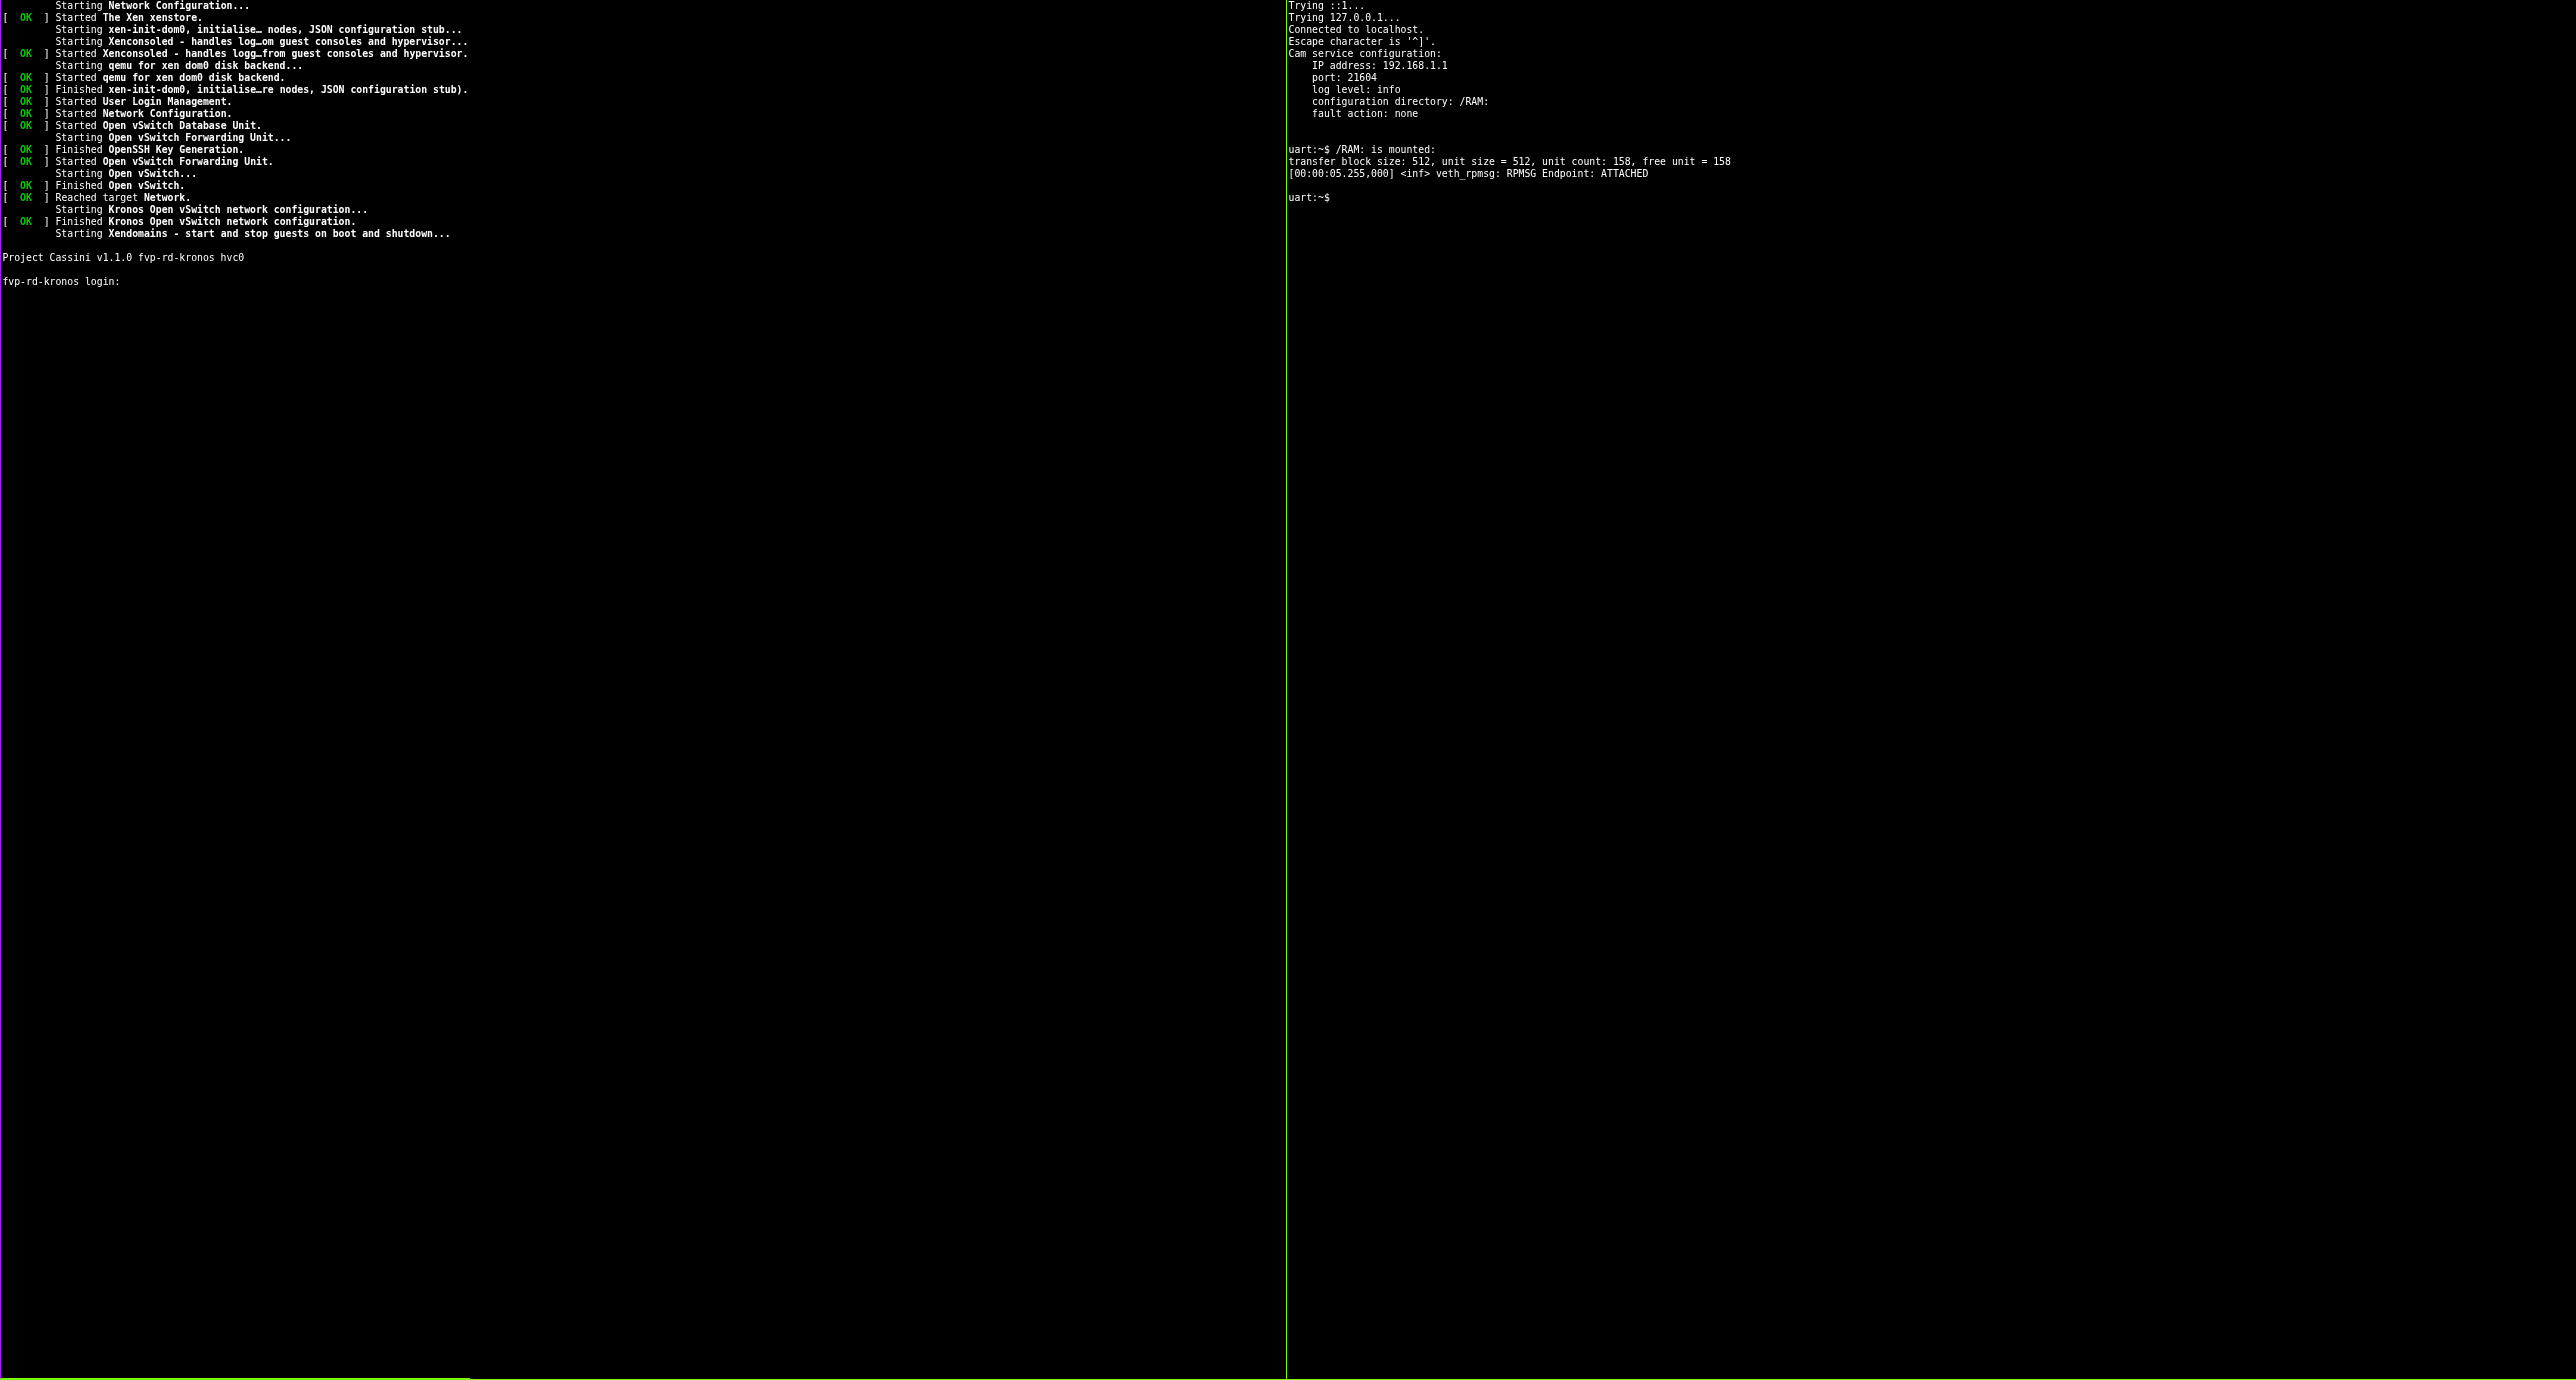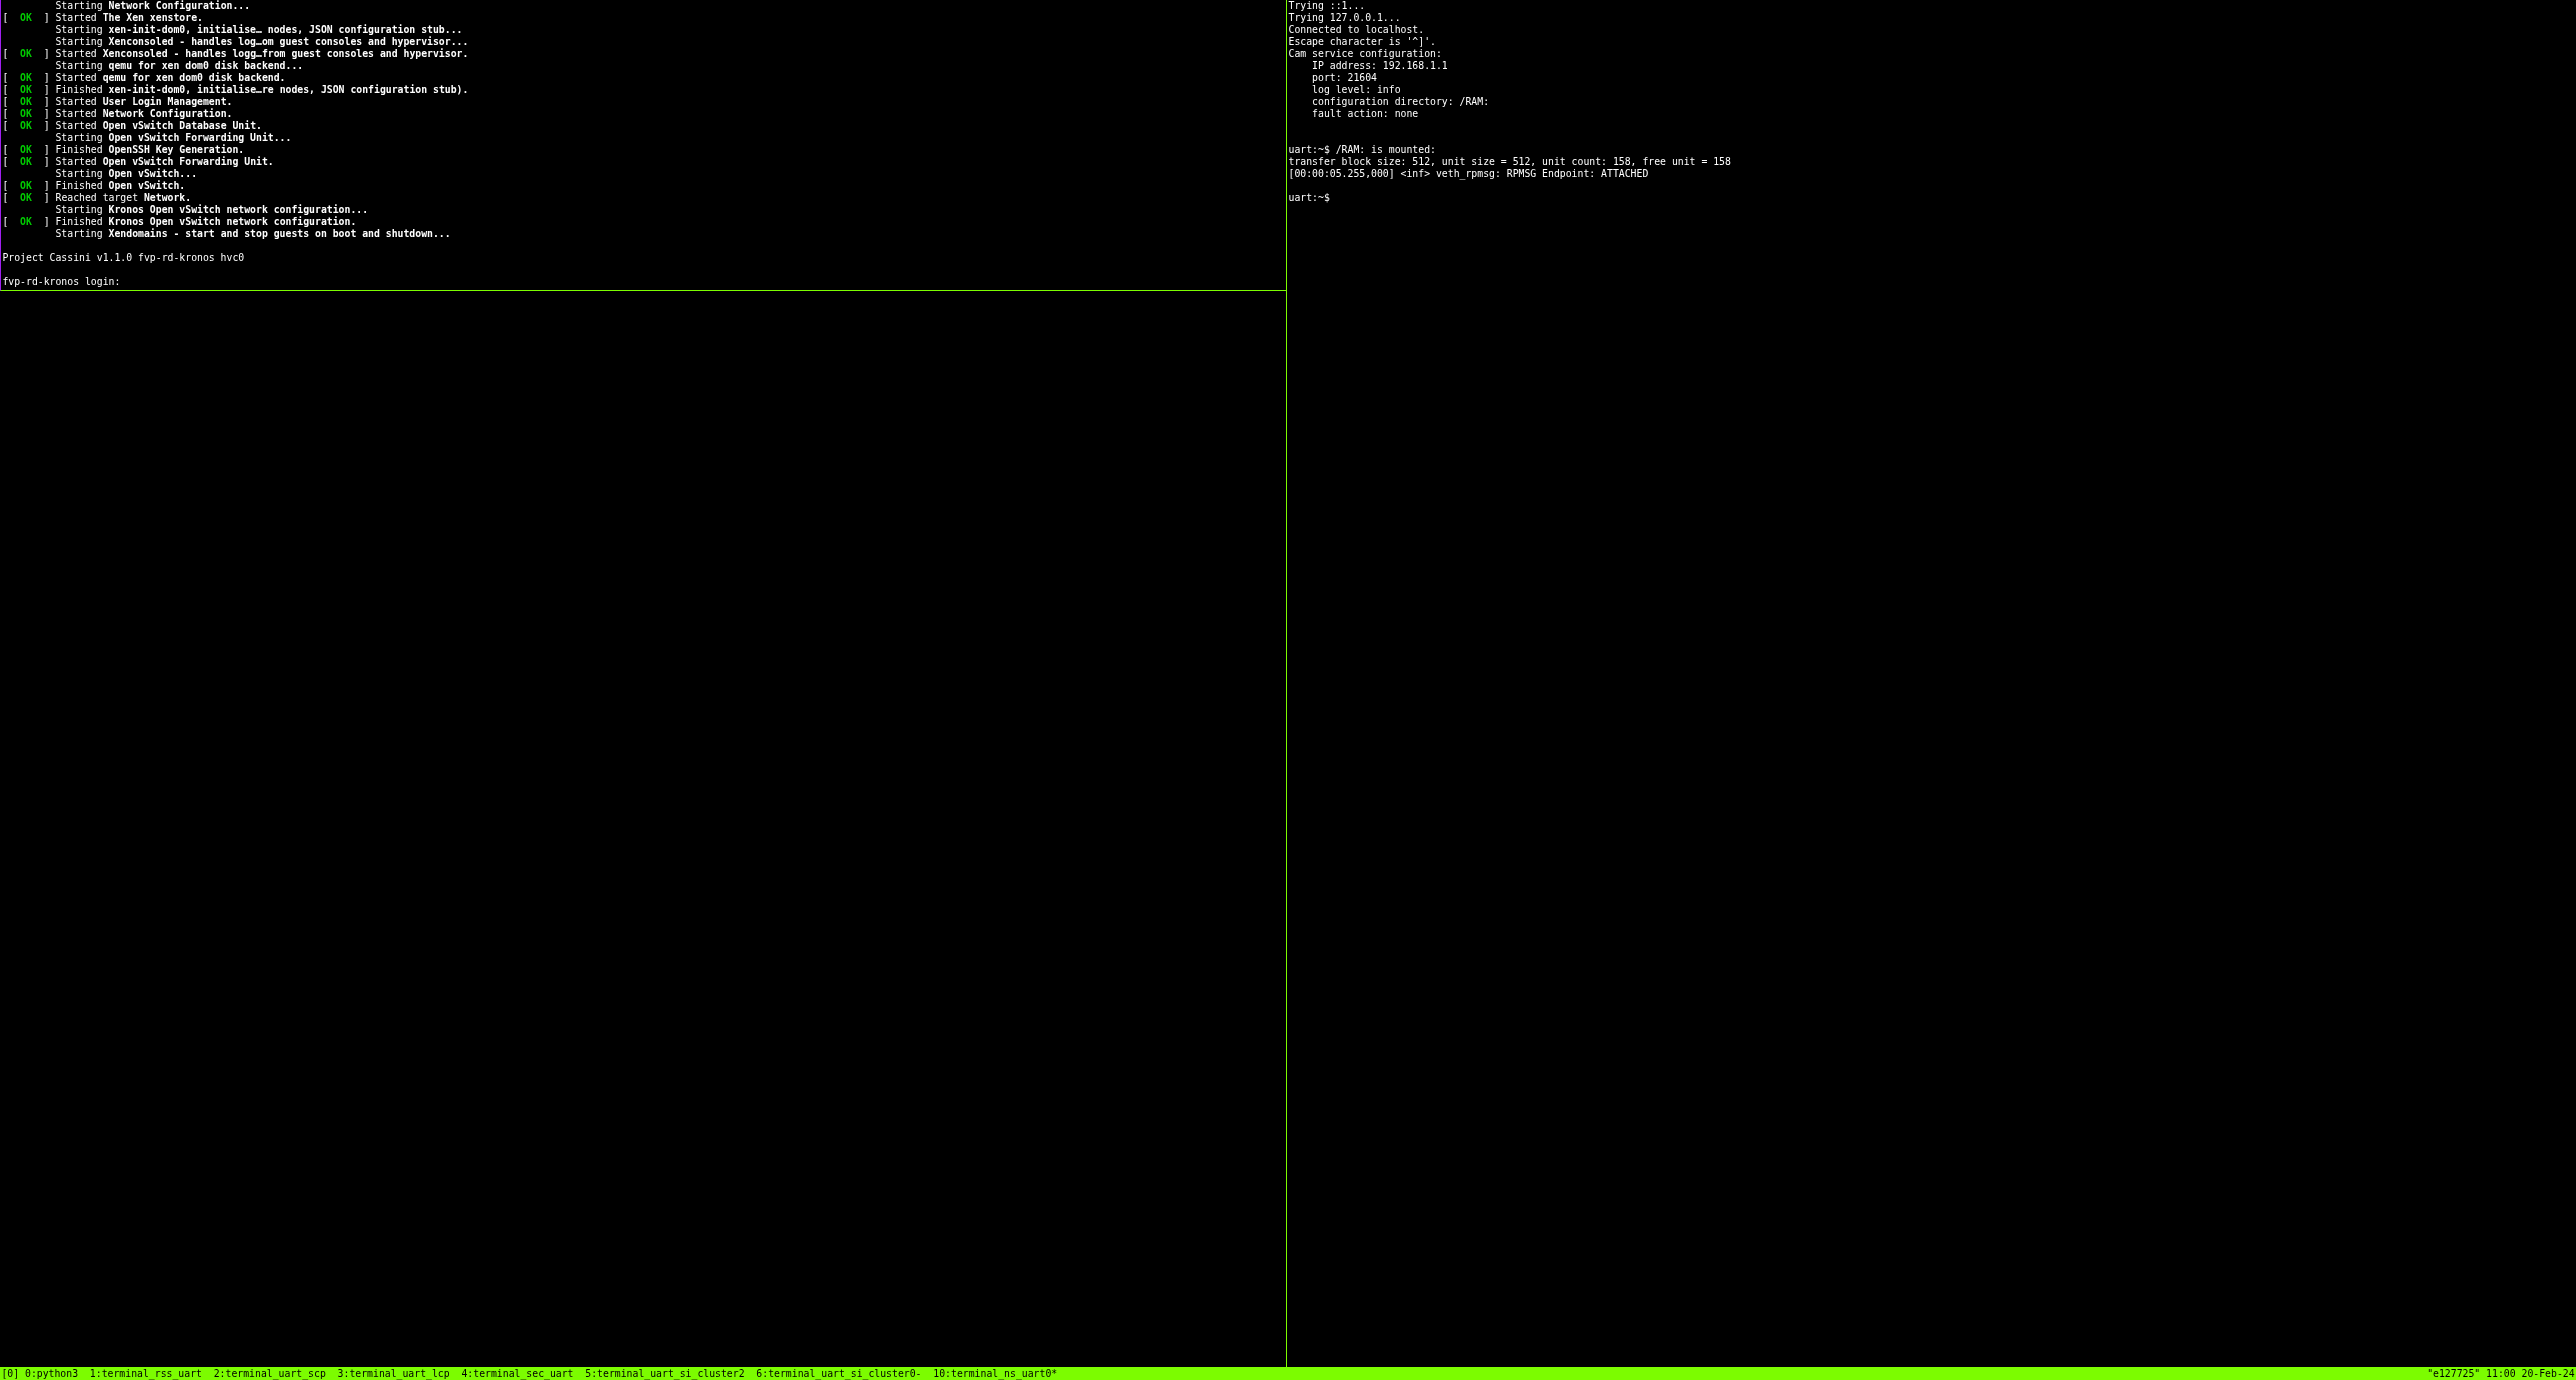--- a/index.html
+++ b/index.html
@@ -1,18 +1,18 @@
 <!DOCTYPE html>
 <html><head>
 <meta charset="utf-8">
 <style>
   html,body{margin:0;padding:0;background:#000;color:#fff;height:100%;overflow:hidden;font-family:"DejaVu Sans Mono","Consolas","Courier New",monospace;font-size:9.8px;line-height:12px;}
   .screen{display:flex;flex-direction:column;height:100vh;}
   .panes{flex:1 1 auto;display:flex;min-height:0;border-bottom:0.7px solid #7cfc00;}
-  .col-left{display:flex;flex-direction:column;width:50%;border-right:0.7px solid #7cfc00;min-width:0;}
+  .col-left{display:flex;flex-direction:row;width:50%;border-right:0.7px solid #7cfc00;min-width:0;}
   .pane{padding:0 1.4px;overflow:hidden;white-space:pre;}
   .pane-top{flex:0 0 auto;border-bottom:0.7px solid #7cfc00;border-left:1.4px solid #a020f0;}
   .pane-bottom{flex:1 1 auto;}
   .pane-right{width:50%;padding:0 1.4px;overflow:hidden;white-space:pre;}
   .line{white-space:pre;}
   .ok-bracket{color:#fff;}
   .ok-word{color:#00c800;font-weight:bold;}
   .bold{font-weight:bold;color:#fff;}
   .norm{color:#fff;}
   .prompt{color:#fff;}
@@ -24,18 +24,14 @@
 </head>
 <body>
 
 <div class="screen">
   <div class="panes">
     <div class="col-left">
       <div class="pane pane-top" id="pane-top"><div class="line"><span class="norm">         Starting </span><span class="bold">Network Configuration...</span></div><div class="line"><span class="ok-bracket">[  </span><span class="ok-word">OK</span><span class="ok-bracket">  ] </span><span class="norm">Started </span><span class="bold">The Xen xenstore.</span></div><div class="line"><span class="norm">         Starting </span><span class="bold">xen-init-dom0, initialise… nodes, JSON configuration stub...</span></div><div class="line"><span class="norm">         Starting </span><span class="bold">Xenconsoled - handles log…om guest consoles and hypervisor...</span></div><div class="line"><span class="ok-bracket">[  </span><span class="ok-word">OK</span><span class="ok-bracket">  ] </span><span class="norm">Started </span><span class="bold">Xenconsoled - handles logg…from guest consoles and hypervisor.</span></div><div class="line"><span class="norm">         Starting </span><span class="bold">qemu for xen dom0 disk backend...</span></div><div class="line"><span class="ok-bracket">[  </span><span class="ok-word">OK</span><span class="ok-bracket">  ] </span><span class="norm">Started </span><span class="bold">qemu for xen dom0 disk backend.</span></div><div class="line"><span class="ok-bracket">[  </span><span class="ok-word">OK</span><span class="ok-bracket">  ] </span><span class="norm">Finished </span><span class="bold">xen-init-dom0, initialise…re nodes, JSON configuration stub).</span></div><div class="line"><span class="ok-bracket">[  </span><span class="ok-word">OK</span><span class="ok-bracket">  ] </span><span class="norm">Started </span><span class="bold">User Login Management.</span></div><div class="line"><span class="ok-bracket">[  </span><span class="ok-word">OK</span><span class="ok-bracket">  ] </span><span class="norm">Started </span><span class="bold">Network Configuration.</span></div><div class="line"><span class="ok-bracket">[  </span><span class="ok-word">OK</span><span class="ok-bracket">  ] </span><span class="norm">Started </span><span class="bold">Open vSwitch Database Unit.</span></div><div class="line"><span class="norm">         Starting </span><span class="bold">Open vSwitch Forwarding Unit...</span></div><div class="line"><span class="ok-bracket">[  </span><span class="ok-word">OK</span><span class="ok-bracket">  ] </span><span class="norm">Finished </span><span class="bold">OpenSSH Key Generation.</span></div><div class="line"><span class="ok-bracket">[  </span><span class="ok-word">OK</span><span class="ok-bracket">  ] </span><span class="norm">Started </span><span class="bold">Open vSwitch Forwarding Unit.</span></div><div class="line"><span class="norm">         Starting </span><span class="bold">Open vSwitch...</span></div><div class="line"><span class="ok-bracket">[  </span><span class="ok-word">OK</span><span class="ok-bracket">  ] </span><span class="norm">Finished </span><span class="bold">Open vSwitch.</span></div><div class="line"><span class="ok-bracket">[  </span><span class="ok-word">OK</span><span class="ok-bracket">  ] </span><span class="norm">Reached target </span><span class="bold">Network.</span></div><div class="line"><span class="norm">         Starting </span><span class="bold">Kronos Open vSwitch network configuration...</span></div><div class="line"><span class="ok-bracket">[  </span><span class="ok-word">OK</span><span class="ok-bracket">  ] </span><span class="norm">Finished </span><span class="bold">Kronos Open vSwitch network configuration.</span></div><div class="line"><span class="norm">         Starting </span><span class="bold">Xendomains - start and stop guests on boot and shutdown...</span></div><div class="line">&nbsp;</div><div class="line"><span class="norm">Project Cassini v1.1.0 fvp-rd-kronos hvc0</span></div><div class="line">&nbsp;</div><div class="line"><span class="norm">fvp-rd-kronos login:</span></div><div class="line" style="height: 2.1px;"></div></div>
     </div>
     <div class="pane-right" id="pane-right"><div class="line">Trying ::1...</div><div class="line">Trying 127.0.0.1...</div><div class="line">Connected to localhost.</div><div class="line">Escape character is '^]'.</div><div class="line">Cam service configuration:</div><div class="line">    IP address: 192.168.1.1</div><div class="line">    port: 21604</div><div class="line">    log level: info</div><div class="line">    configuration directory: /RAM:</div><div class="line">    fault action: none</div><div class="line">&nbsp;</div><div class="line">&nbsp;</div><div class="line">uart:~$ /RAM: is mounted:</div><div class="line">transfer block size: 512, unit size = 512, unit count: 158, free unit = 158</div><div class="line">[00:00:05.255,000] &lt;inf&gt; veth_rpmsg: RPMSG Endpoint: ATTACHED</div><div class="line">&nbsp;</div><div class="line">uart:~$ </div></div>
   </div>
-  <div class="statusbar">
-    <span class="status-left" id="status-left">[0] 0:python3  1:terminal_rss_uart  2:terminal_uart_scp  3:terminal_uart_lcp  4:terminal_sec_uart  5:terminal_uart_si_cluster2  6:terminal_uart_si_cluster0-  10:terminal_ns_uart0*</span>
-    <span class="status-right" id="status-right">"e127725" 11:00 20-Feb-24</span>
-  </div>
 </div>
 
 
 </body></html>

